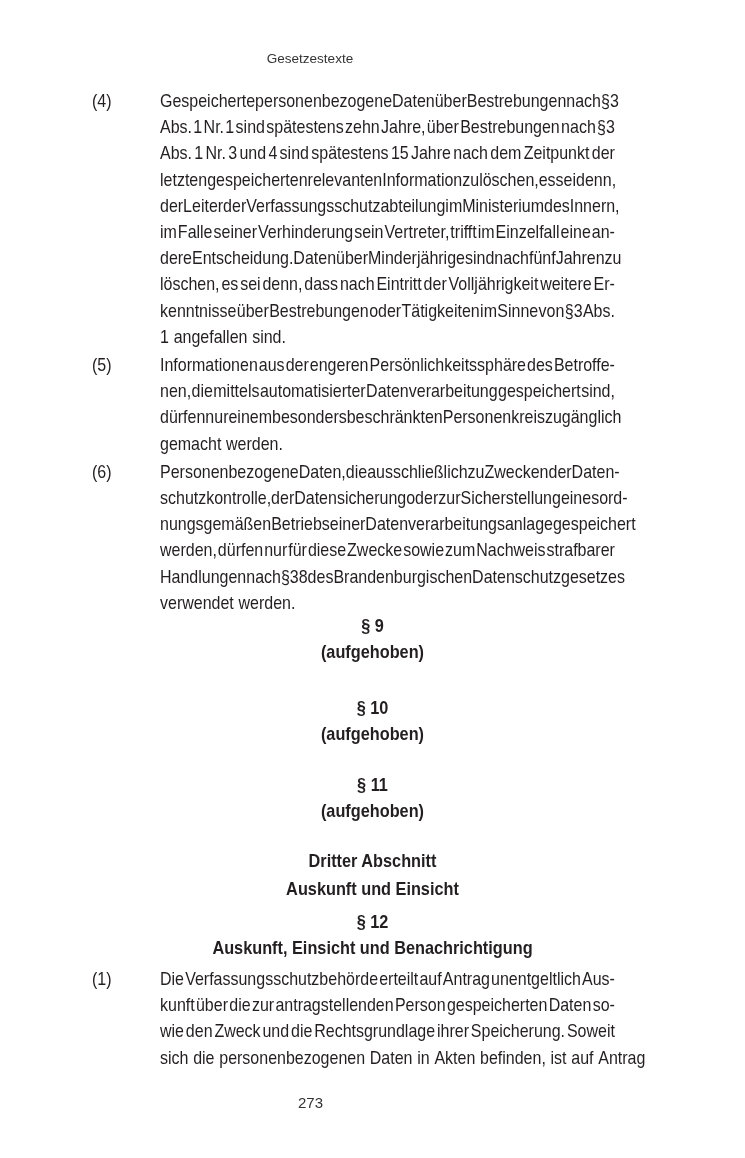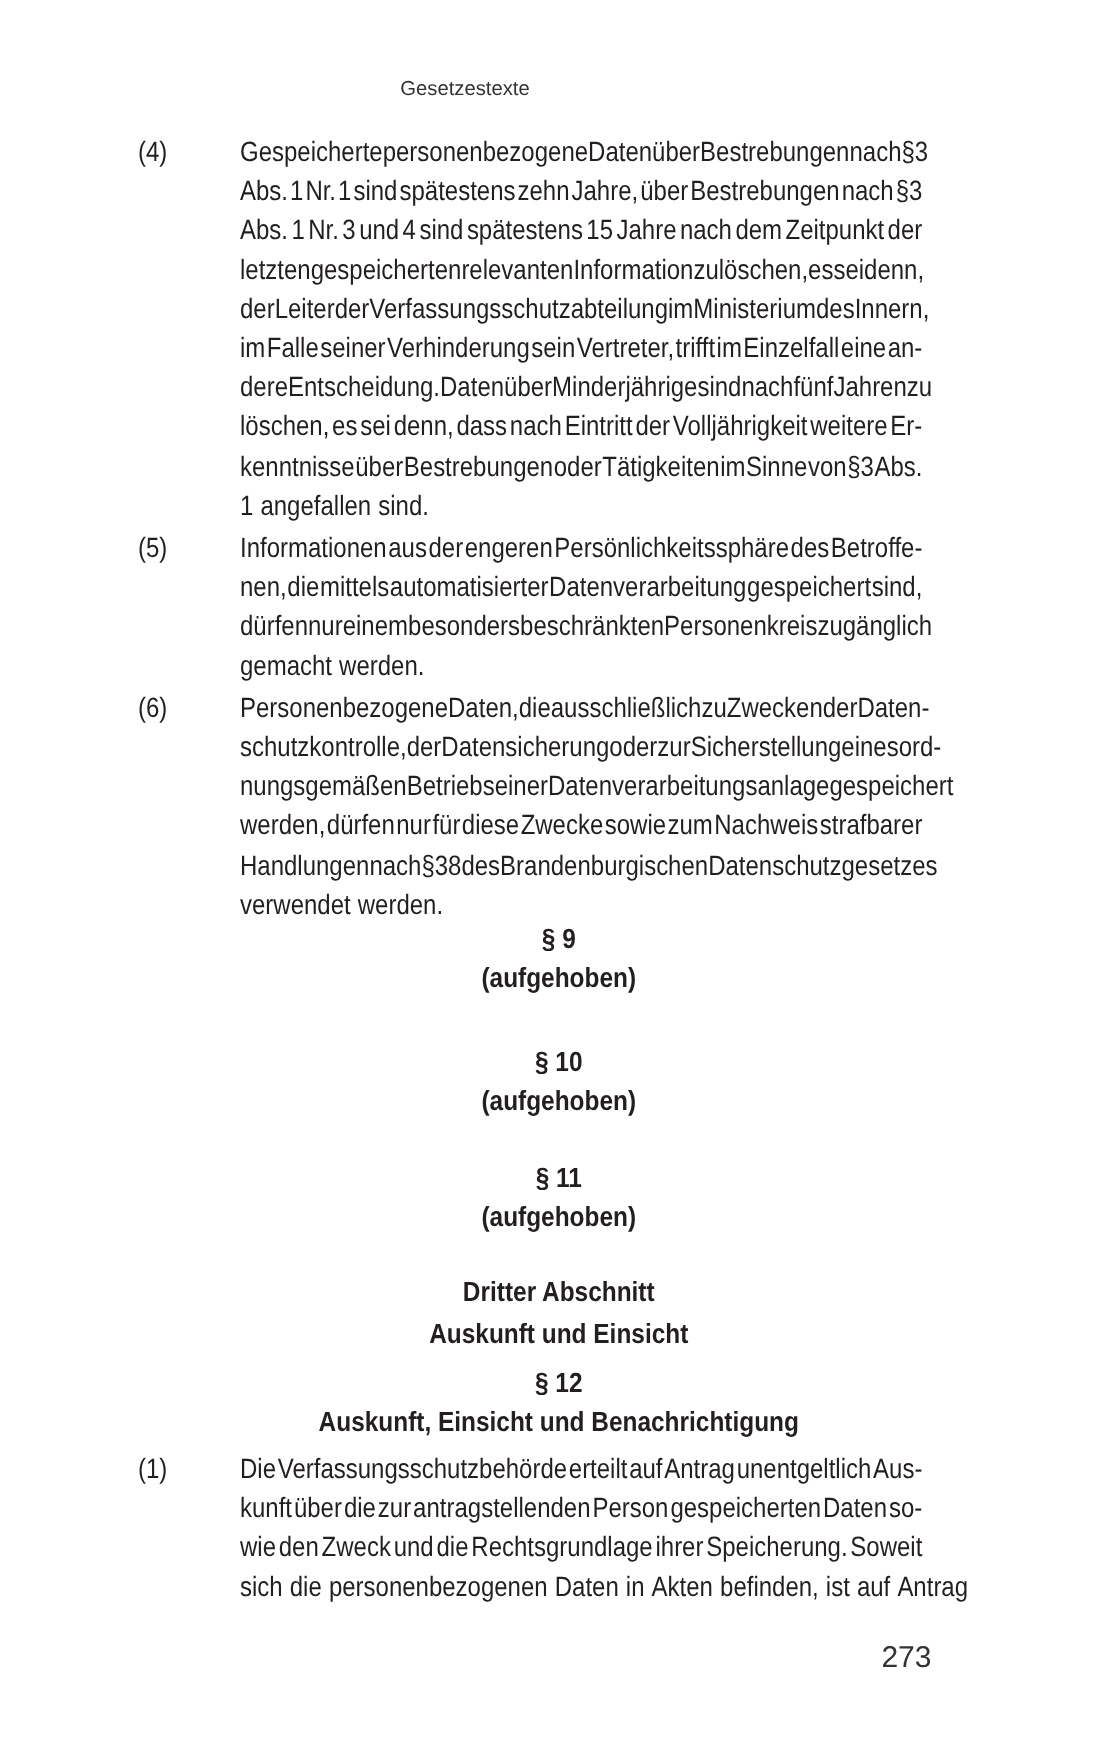--- a/index.html
+++ b/index.html
@@ -22,21 +22,21 @@
   .line.last { justify-content: flex-start; }
   .line span.w { display: inline-block; }
   .line.last span.w { margin-right: 5px; }
   .center {
     position: absolute; left: 0; width: 745px; text-align: center;
     font-weight: bold; font-size: 18.5px; line-height: 26px;
     transform: scaleX(0.88); transform-origin: center top;
   }
   .page-number {
     position: absolute; top: 1094px; left: 0; width: 621px;
-    text-align: right; font-size: 20px; color: #333;
+    text-align: center; font-size: 15px; color: #333;
   }
 </style>
 </head>
 <body>
 
 <div class="running-head">Gesetzestexte</div>
 
 <div class="para-wrap" id="top-paras" style="top:88px;">
     <div class="item" style="top: 0px;">
       <div class="num" style="transform: scaleX(0.86); transform-origin: left top;">(4)</div>

